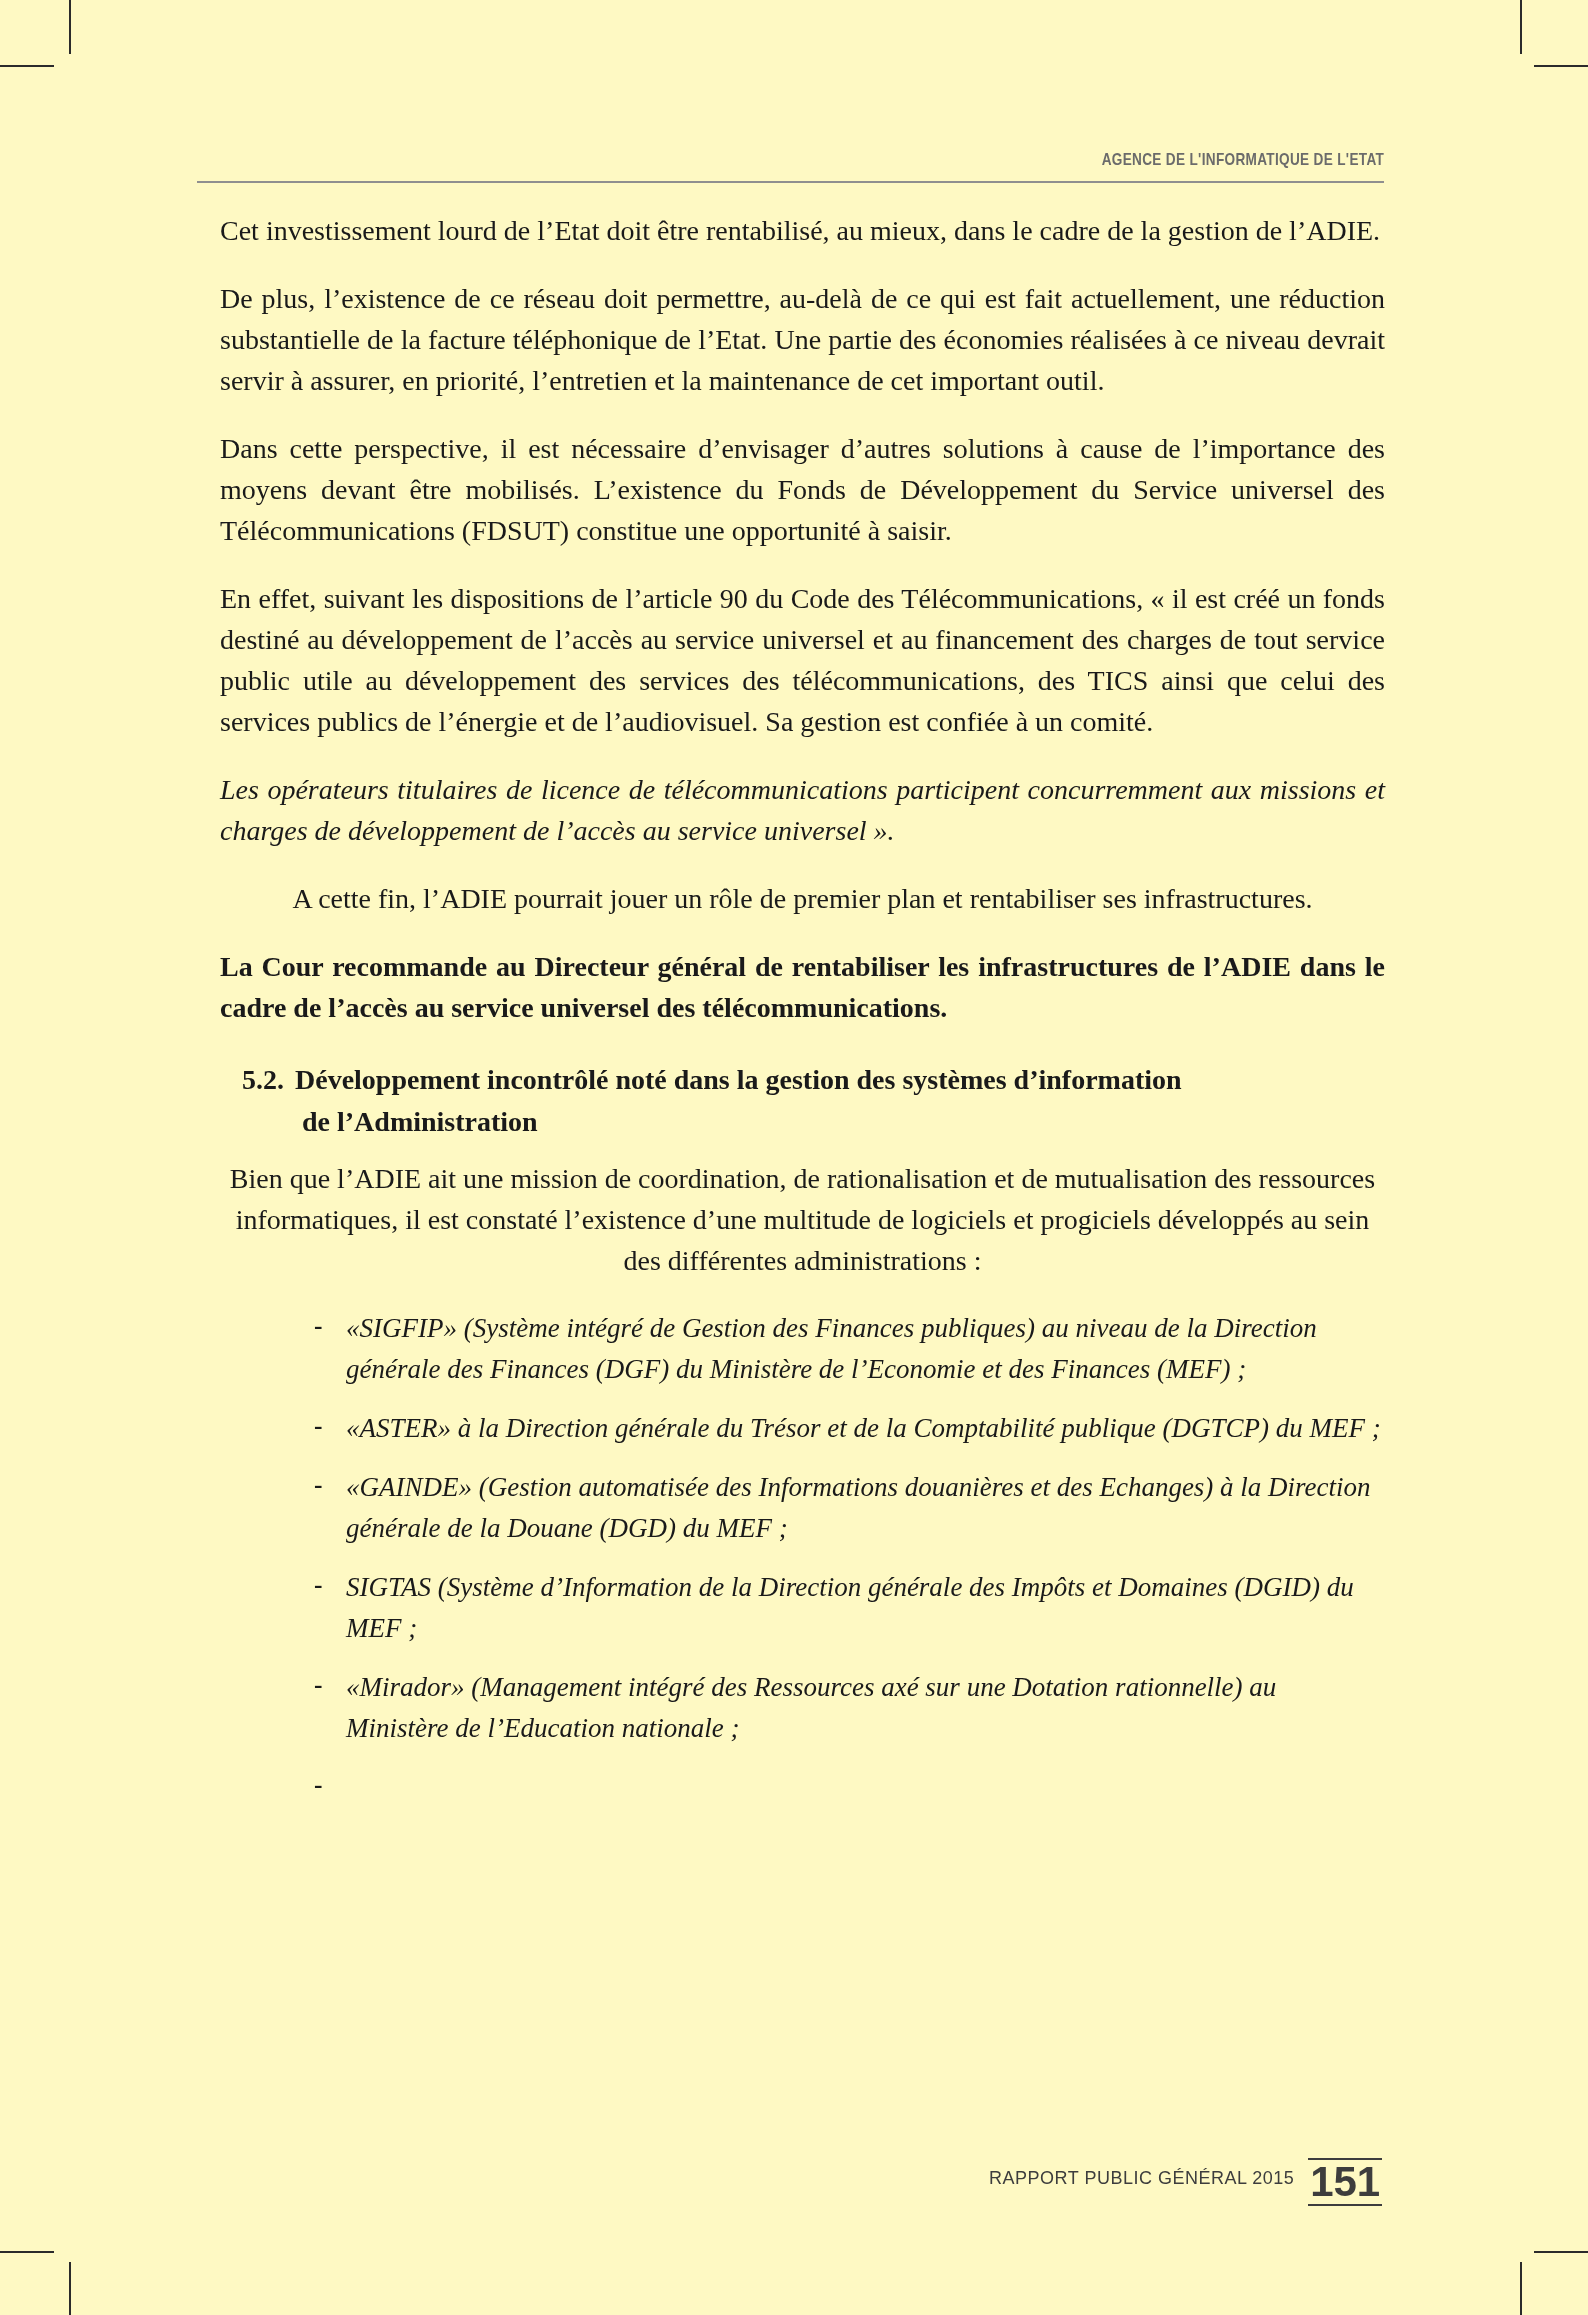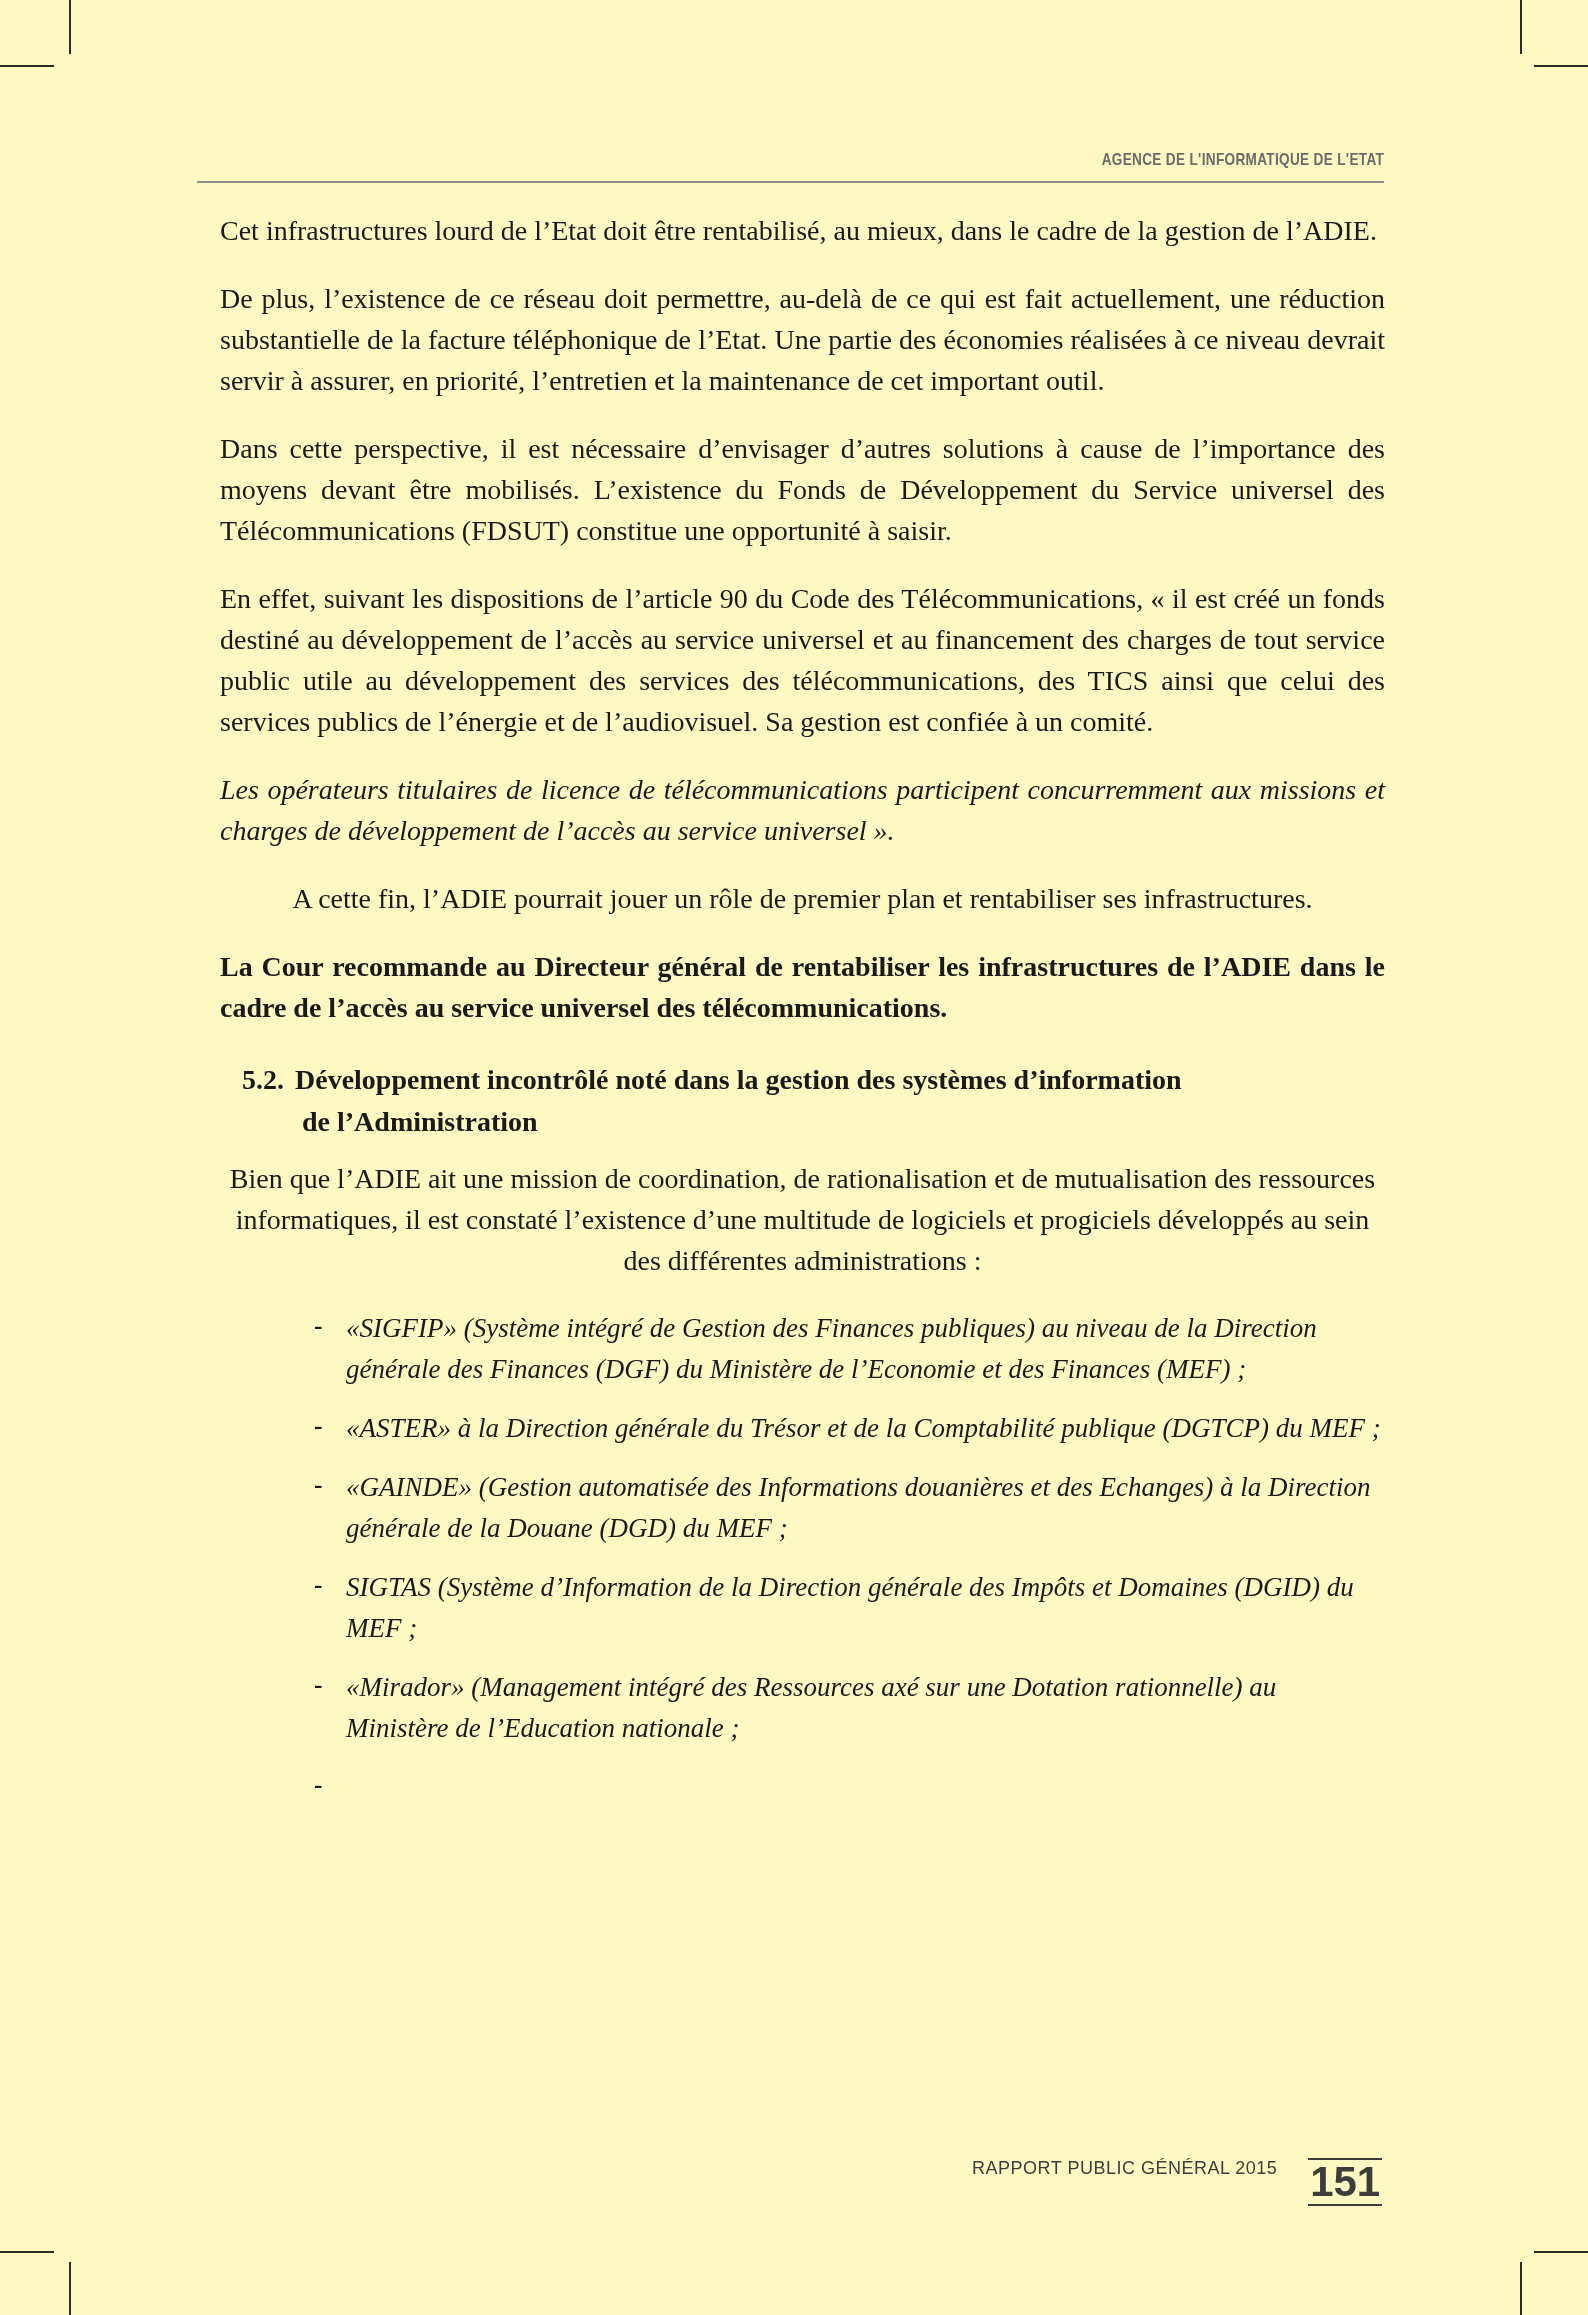--- a/index.html
+++ b/index.html
@@ -126,22 +126,22 @@
     font-size: 27px;
     color: #1a1a1a;
   }
 
   
   .footer {
     position: absolute;
     right: 206px;
     bottom: 110px;
     display: flex;
-    align-items: flex-start;
-    gap: 31px;
+    align-items: center;
+    gap: 14px;
   }
   .footer-label {
     font-family: "Liberation Sans", sans-serif;
     font-size: 18px;
     letter-spacing: 0.5px;
     color: #3d3d3d;
     padding-bottom: 8.1px;
     white-space: nowrap;
   }
   .footer-pageno-wrap {
@@ -172,21 +172,21 @@
   <div class="crop v crop-br-v"></div>
   <div class="crop h crop-br-h"></div>
 
   <div class="runhead">
     <span class="runhead-text">AGENCE DE L'INFORMATIQUE DE L'ETAT</span>
   </div>
   <div class="runhead-rule"></div>
 
   <div class="content">
 
-    <p class="body">Cet infrastructures lourd de l’Etat doit être rentabilisé, au mieux, dans le cadre de la gestion de l’ADIE.</p>
+    <p class="body">Cet investissement lourd de l’Etat doit être rentabilisé, au mieux, dans le cadre de la gestion de l’ADIE.</p>
 
     <p class="body">De plus, l’existence de ce réseau doit permettre, au-delà de ce qui est fait actuellement, une réduction substantielle de la facture téléphonique de l’Etat. Une partie des économies réalisées à ce niveau devrait servir à assurer, en priorité, l’entretien et la maintenance de cet important outil.</p>
 
     <p class="body">Dans cette perspective, il est nécessaire d’envisager d’autres solutions à cause de l’importance des moyens devant être mobilisés. L’existence du Fonds de Développement du Service universel des Télécommunications (FDSUT) constitue une opportunité à saisir.</p>
 
     <p class="body">En effet, suivant les dispositions de l’article 90 du Code des Télécommunications, « il est créé un fonds destiné au développement de l’accès au service universel et au financement des charges de tout service public utile au développement des services des télécommunications, des TICS ainsi que celui des services publics de l’énergie et de l’audiovisuel. Sa gestion est confiée à un comité.</p>
 
     <p class="body italic">Les opérateurs titulaires de licence de télécommunications participent concurremment aux missions et charges de développement de l’accès au service universel ».</p>
 
     <p class="body nojust">A cette fin, l’ADIE pourrait jouer un rôle de premier plan et rentabiliser ses infrastructures.</p>

